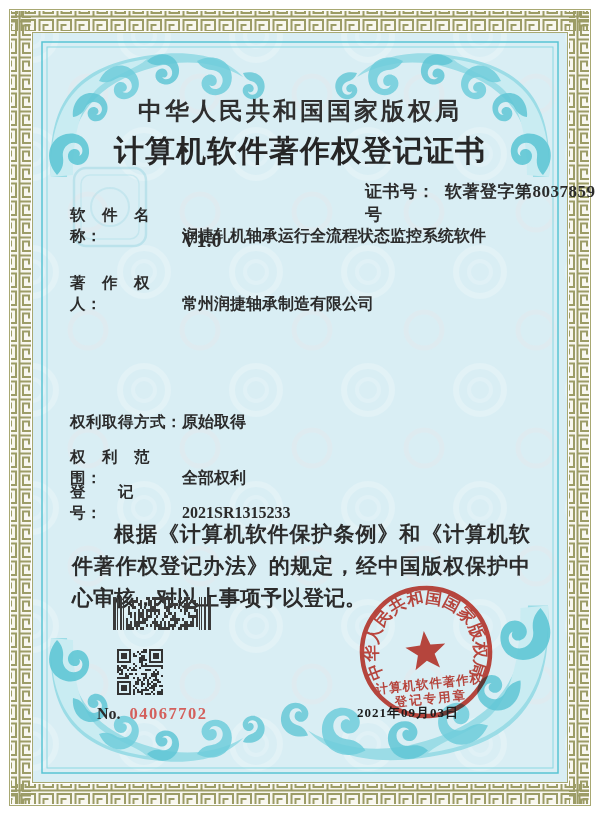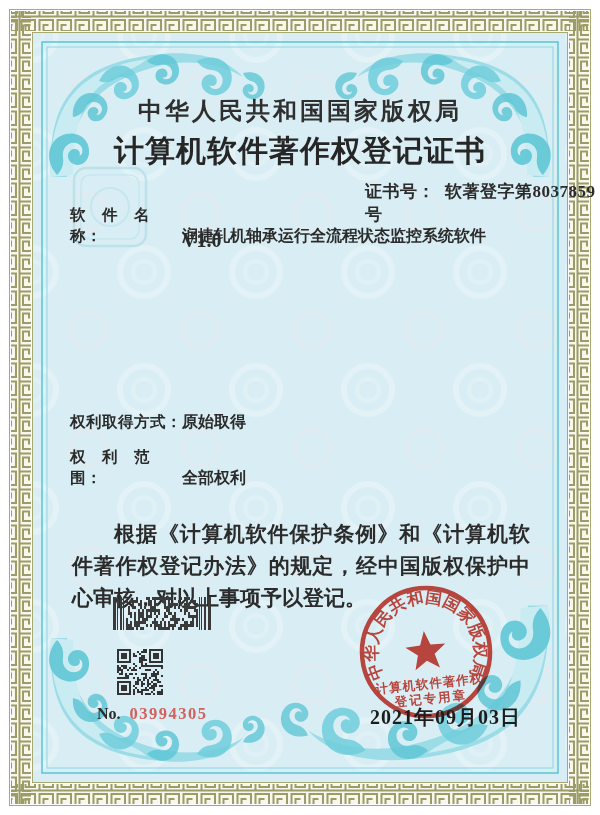--- a/index.html
+++ b/index.html
@@ -12,21 +12,21 @@
   .certno{left:365px;top:180px;font-size:17px;font-weight:bold;letter-spacing:.5px;}
   .certno .v{margin-left:10px;}
   .row{left:70px;width:470px;font-size:15.5px;font-weight:bold;}
   .row .lbl{display:inline-block;width:112px;letter-spacing:.5px;}
   .row .val{font-size:16px;margin-top:33px;}
   .val2{left:182px;font-size:20px;font-weight:bold;}
   .stmt{left:72px;top:518px;width:458px;font-size:21px;font-weight:bold;line-height:32px;
         text-indent:2em;text-align:justify;}
   .serial{left:97px;top:704px;font-size:16px;font-weight:bold;}
   .serial .num{color:#d4605c;letter-spacing:1.5px;margin-left:9px;font-size:16.5px;}
-  .issuedate{left:370px;top:704px;font-size:20px;font-weight:bold;letter-spacing:1px;color:#1c1c1c;z-index:4;}
+  .issuedate{left:357px;top:704px;font-size:13px;font-weight:bold;letter-spacing:1px;color:#1c1c1c;z-index:4;}
   #barcode,#qr{position:absolute;z-index:2;}
   #seal{position:absolute;left:352px;top:580px;z-index:3;opacity:.93;mix-blend-mode:multiply;}
 </style>
 </head>
 <body>
 
 <div id="cert">
 
   <svg id="bg-svg" width="600" height="815">
     <defs>
@@ -95,31 +95,37 @@
   <div class="abs title2">计算机软件著作权登记证书</div>
   <div class="abs certno">
     <span>证书号：</span><span class="v">软著登字第8037859号</span>
   </div>
 
   <div class="abs row" style="top:205px">
     <span class="lbl">软　件　名　称：</span><span class="val">润捷轧机轴承运行全流程状态监控系统软件</span>
   </div>
   <div class="abs val2" style="top:229px">V1.0</div>
 
+  <div class="abs row" style="top:273px">
+    <span class="lbl">著　作　权　人：</span><span class="val">常州润捷轴承制造有限公司</span>
+  </div>
 
 
 
   <div class="abs row" style="top:447px">
     <span class="lbl">权　利　范　围：</span><span class="val">全部权利</span>
   </div>
 
   <div class="abs row" style="top:412px">
     <span class="lbl">权利取得方式：</span><span class="val">原始取得</span>
   </div>
 
+  <div class="abs row" style="top:482px">
+    <span class="lbl">登　　记　　号：</span><span class="val">2021SR1315233</span>
+  </div>
 
   <div class="abs stmt">根据《计算机软件保护条例》和《计算机软件著作权登记办法》的规定，经中国版权保护中心审核，对以上事项予以登记。</div>
 
   <svg id="barcode" width="98" height="33" style="left:113px;top:597px">
     <g id="barcode-g" fill="#3a3a3a">
         <rect x="0" y="0" width="3" height="33"></rect>
         <rect x="4" y="0" width="1" height="33"></rect>
         <rect x="7" y="0" width="2" height="33"></rect>
         <rect x="10" y="0" width="1" height="33"></rect>
         <rect x="86" y="0" width="1" height="33"></rect>
@@ -497,21 +503,21 @@
         <rect x="32" y="0" width="14" height="14"></rect>
         <rect x="34" y="2" width="10" height="10" fill="#d9eef4"></rect>
         <rect x="36" y="4" width="6" height="6"></rect>
         <rect x="0" y="32" width="14" height="14"></rect>
         <rect x="2" y="34" width="10" height="10" fill="#d9eef4"></rect>
         <rect x="4" y="36" width="6" height="6"></rect>
       </g>
   </svg>
 
   <div class="abs serial">
-    <span>No.</span><span class="num">03994305</span>
+    <span>No.</span><span class="num">04067702</span>
   </div>
 
   <div class="abs issuedate">2021年09月03日</div>
 
   <svg id="seal" width="148" height="148" viewBox="0 0 148 148">
     <g transform="rotate(-6 74 72)">
       <circle cx="74" cy="72" r="64" fill="none" stroke="#d23c31" stroke-width="4.5"></circle>
       <defs>
         <path id="sealArc" d="M 29.6,92.7 A 49,49 0 1 1 118.4,92.7" fill="none"></path>
       </defs>

